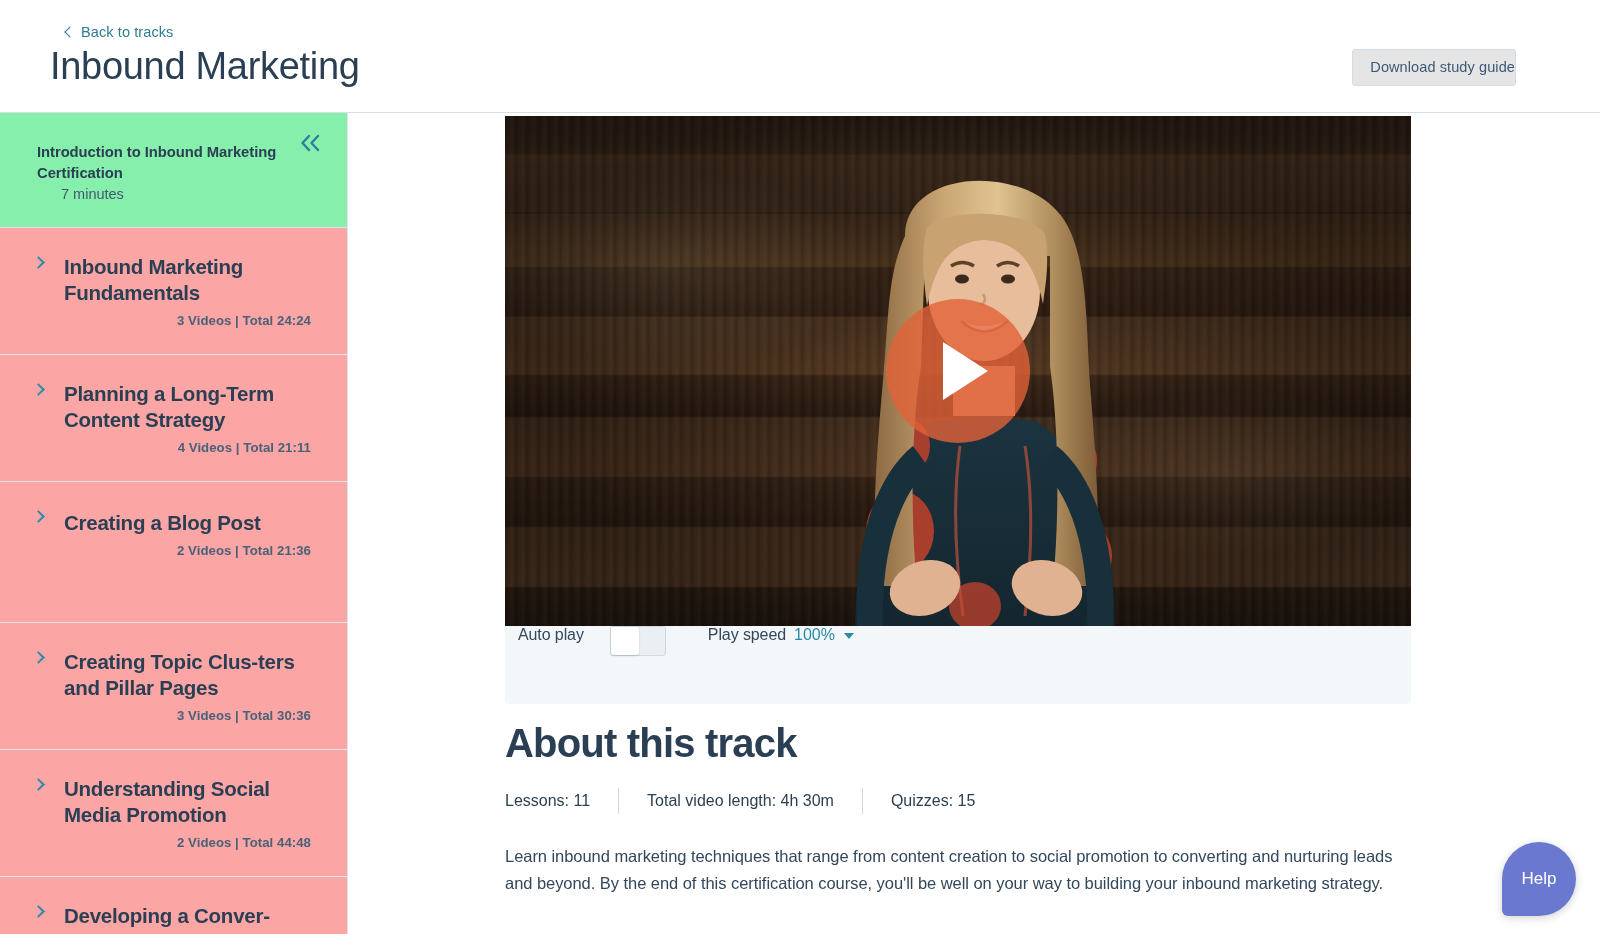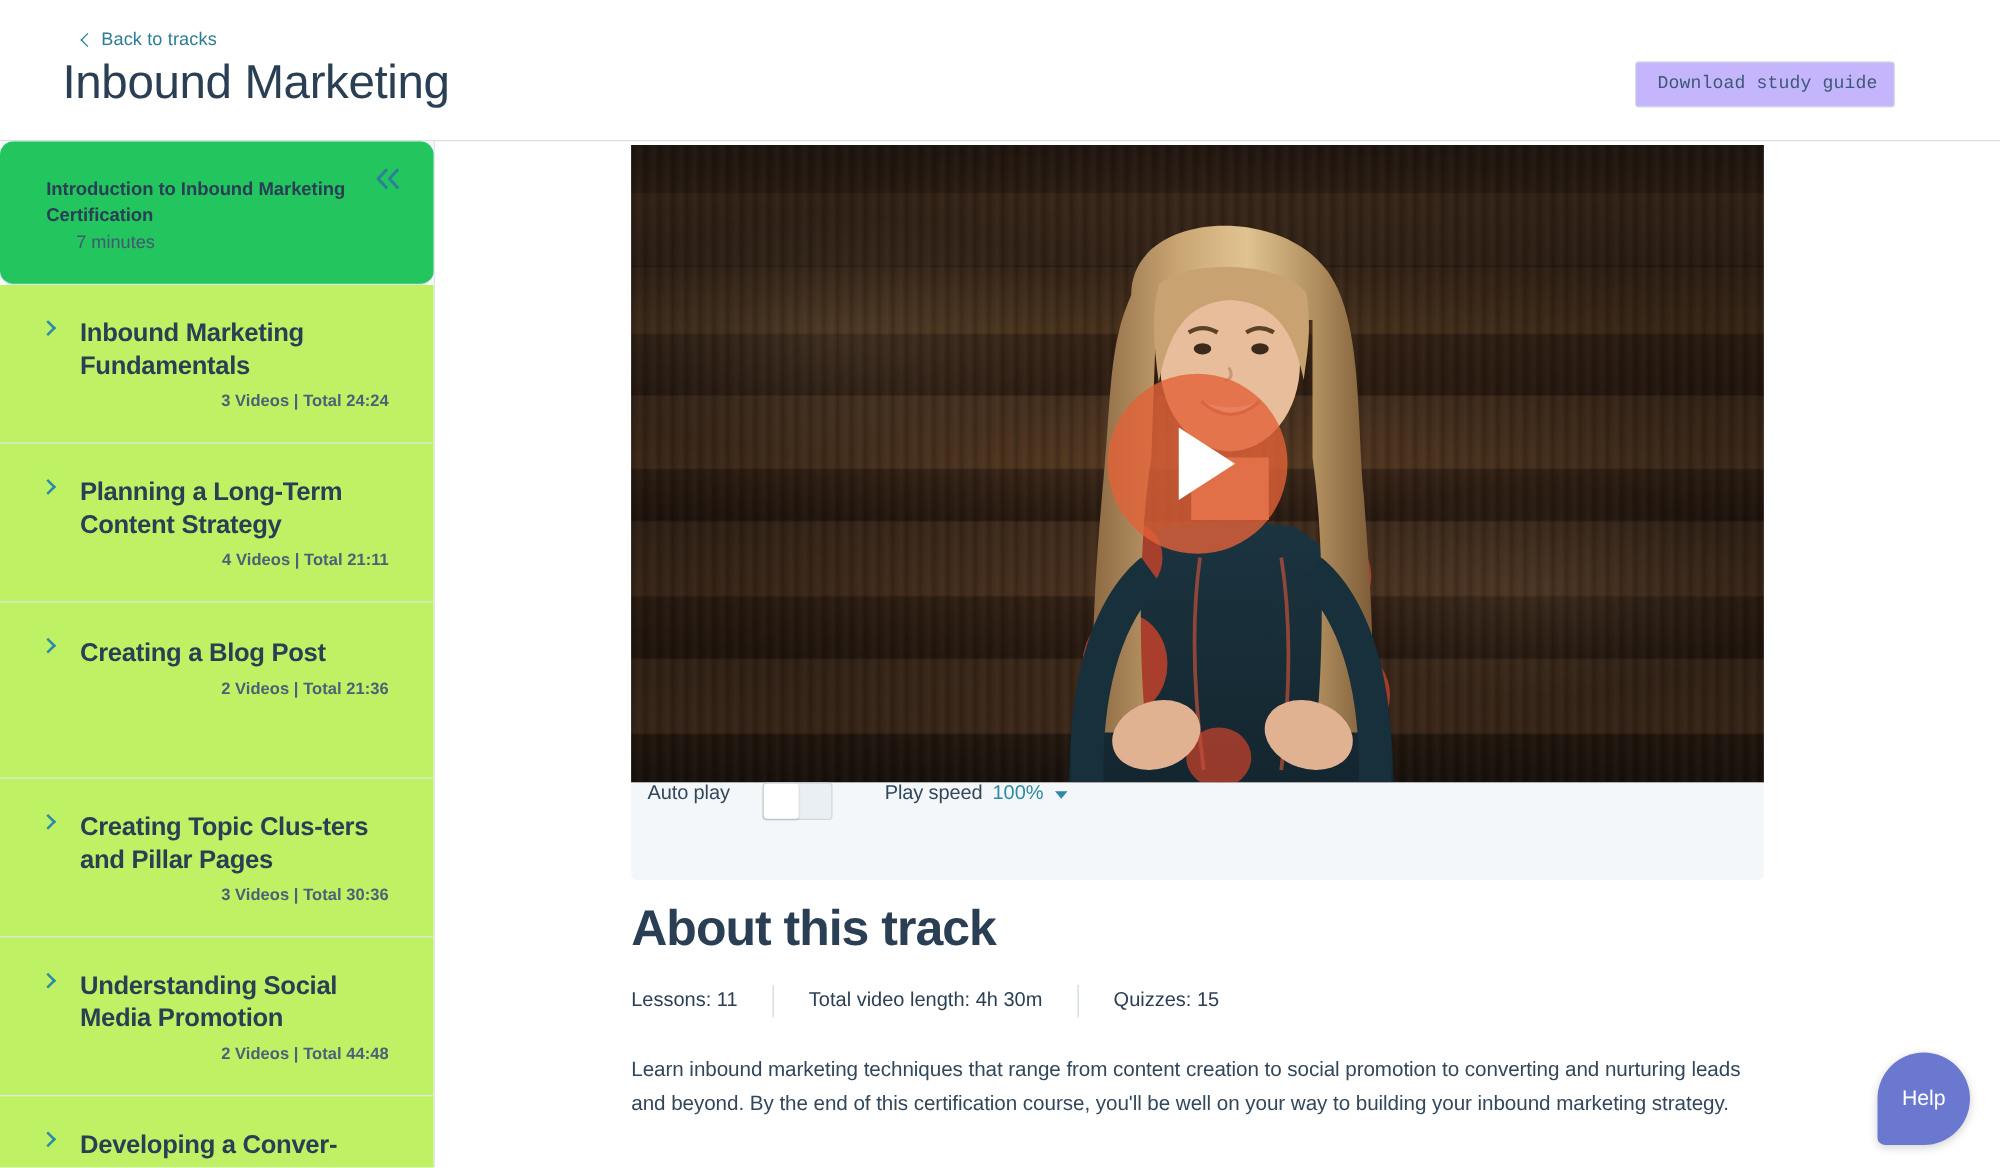--- a/index.html
+++ b/index.html
@@ -33,47 +33,46 @@
     position: relative; top: 0px; left: 2px;
   }
   .page-title {
     position: absolute; left: 50px; top: 44px;
     font-size: 38px; font-weight: 400;
     color: #2a3f54; letter-spacing: -.3px;
     line-height: 44px;
   }
   .dl-btn {
     position: absolute; right: 84px; top: 49px;
-    background: #c4b5fd;
+    background: #e5e5e5;
     border: 1px solid #d4dde5;
     border-radius: 3px;
     color: #3d5975;
     font-size: 14.5px;
-    padding: 9px 13px 10px 17px;
-    cursor: pointer;
-    font-family: Liberation Mono, monospace;
+    padding: 9px 0 10px 17px;
+    cursor: pointer;
+    font-family: Liberation Sans, sans-serif;
     letter-spacing: .1px;
   }
 
   
   .sidebar {
     position: absolute; left: 0; top: 113px;
     width: 348px; height: 821px;
     background: #f4f8fa;
     border-right: 1px solid #dfe6ec;
     overflow: hidden;
   }
   .lesson-active {
     position: relative;
-    background: #22c55e;
+    background: #86efac;
     border-bottom: 1px solid #dde3e8;
     padding: 29px 54px 24px 37px;
     cursor: pointer;
     min-height: 115px;
-    border-radius: 11px;
   }
   .lesson-active .la-title {
     font-size: 14.8px; font-weight: bold;
     color: #2a3f54; line-height: 20.5px;
     letter-spacing: -.05px;
   }
   .lesson-active .la-dur {
     font-size: 14.5px; color: #43596f;
     margin-top: 3px;
     margin-left: 24px;
@@ -82,21 +81,21 @@
     position: absolute; right: 22px; top: 17px;
     width: 28px; height: 26px;
     cursor: pointer;
     display: flex; align-items: center; justify-content: center;
   }
 
   .module {
     position: relative;
     border-bottom: 1px solid #dfe6ec;
     padding: 26px 36px 26px 64px;
-    background: #bef264;
+    background: #fca5a5;
     cursor: pointer;
   }
   .module .mod-chev {
     position: absolute; left: 34px; top: 30px;
     width: 9px; height: 9px;
     border-right: 2.3px solid #2e8aa8;
     border-top: 2.3px solid #2e8aa8;
     transform: rotate(45deg);
   }
   .module .mod-title {

